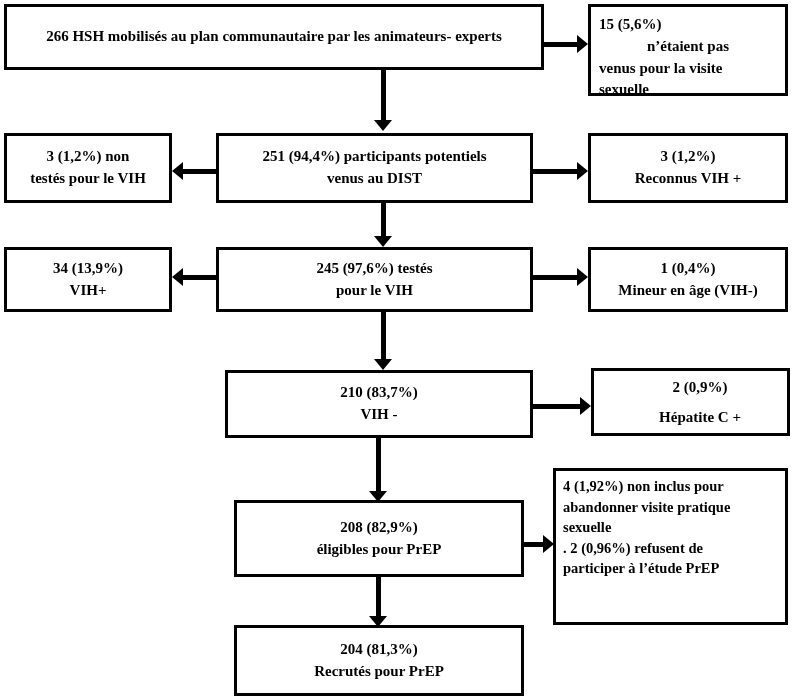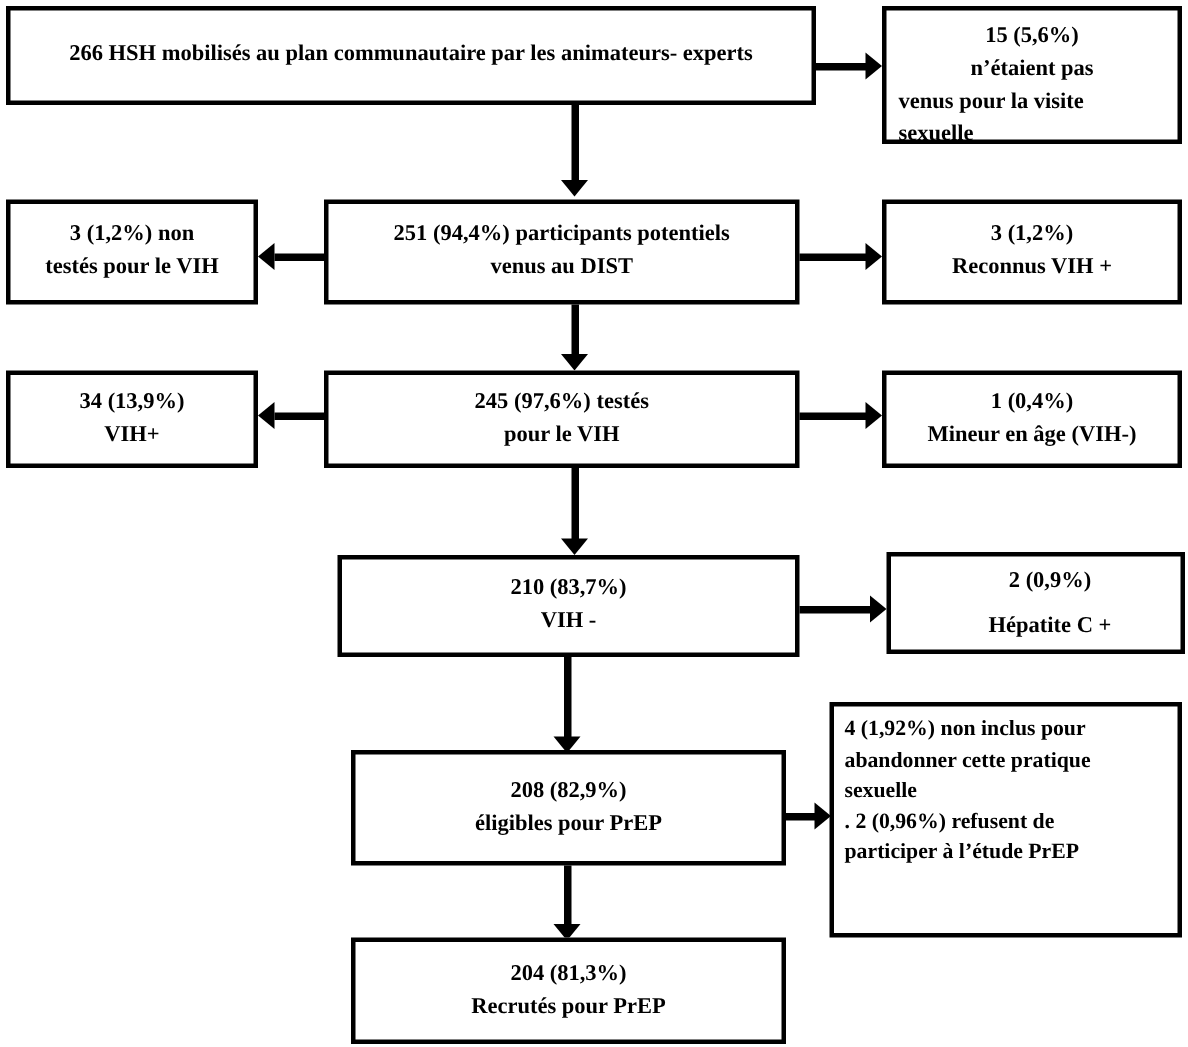--- a/index.html
+++ b/index.html
@@ -79,21 +79,21 @@
 
   <div class="node" style="left:4px; top:4px; width:540px; height:66px;">
     <span class="txt">
       <span>266 HSH mobilisés au plan communautaire par les animateurs-</span>
       <span>experts</span>
     </span>
   </div>
 
   <div class="node top-anchor align-left" style="left:588px; top:4px; width:200px; height:92px;">
     <span class="txt">
-      <span style="display:block;text-align:center">15 (5,6%)</span>
+      <span style="display:block;text-align:left">15 (5,6%)</span>
       <span style="display:block;text-align:center">n’étaient pas</span>
       <span style="display:block">venus pour la visite</span>
       <span style="display:block">sexuelle</span>
     </span>
   </div>
 
   <div class="hline" style="left:544px; top:42px; width:34px;"></div>
   <div class="arrow-right" style="left:577px; top:35px;"></div>
 
   <div class="vline" style="left:381px; top:70px; height:51px;"></div>
@@ -182,21 +182,21 @@
   <div class="node" style="left:234px; top:500px; width:290px; height:77px;">
     <span class="txt">
       <span style="display:block">208 (82,9%)</span>
       <span style="display:block">éligibles pour PrEP</span>
     </span>
   </div>
 
   <div class="node align-left top-anchor" style="left:553px; top:468px; width:235px; height:157px; font-size:14.5px; line-height:1.42; padding:5px 7px;">
     <span class="txt">
       <span style="display:block">4 (1,92%) non inclus pour</span>
-      <span style="display:block">abandonner cette pratique</span>
+      <span style="display:block">abandonner visite pratique</span>
       <span style="display:block">sexuelle</span>
       <span style="display:block">. 2 (0,96%) refusent de</span>
       <span style="display:block">participer à l’étude PrEP</span>
     </span>
   </div>
 
   <div class="hline" style="left:524px; top:542px; width:22px;"></div>
   <div class="arrow-right" style="left:543px; top:535px;"></div>
 
   <div class="vline" style="left:376px; top:577px; height:41px;"></div>

